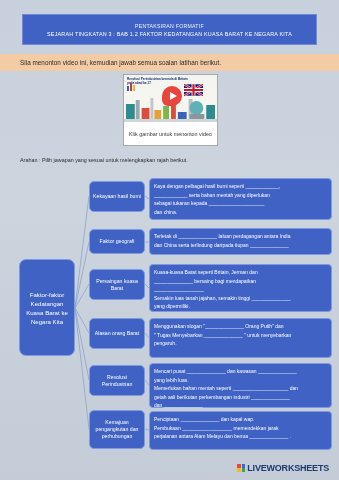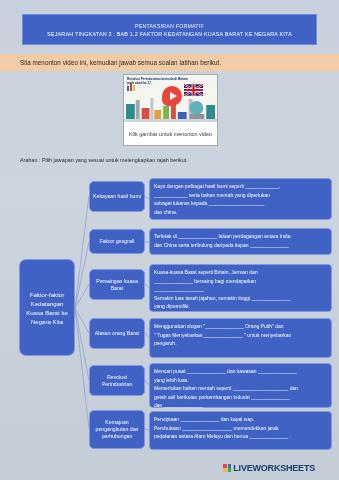--- a/index.html
+++ b/index.html
@@ -230,21 +230,21 @@
   .ans-1 { top: 6px;  height: 42px; }
   .ans-2 { top: 56px; height: 27px; }
   .ans-3 { top: 92px; height: 48px; }
   .ans-4 { top: 146px; height: 40px; }
   .ans-5 { top: 191px; height: 45px; }
   .ans-6 { top: 239px; height: 39px; }
 
   
   .watermark {
     position: absolute;
-    right: 24px; bottom: 7px;
+    right: 10px; bottom: 7px;
     display: flex;
     align-items: center;
     gap: 2px;
   }
   .wm-logo {
     width: 8px; height: 8px;
     display: grid;
     grid-template-columns: 1fr 1fr;
     grid-template-rows: 1fr 1fr;
     gap: .5px;

